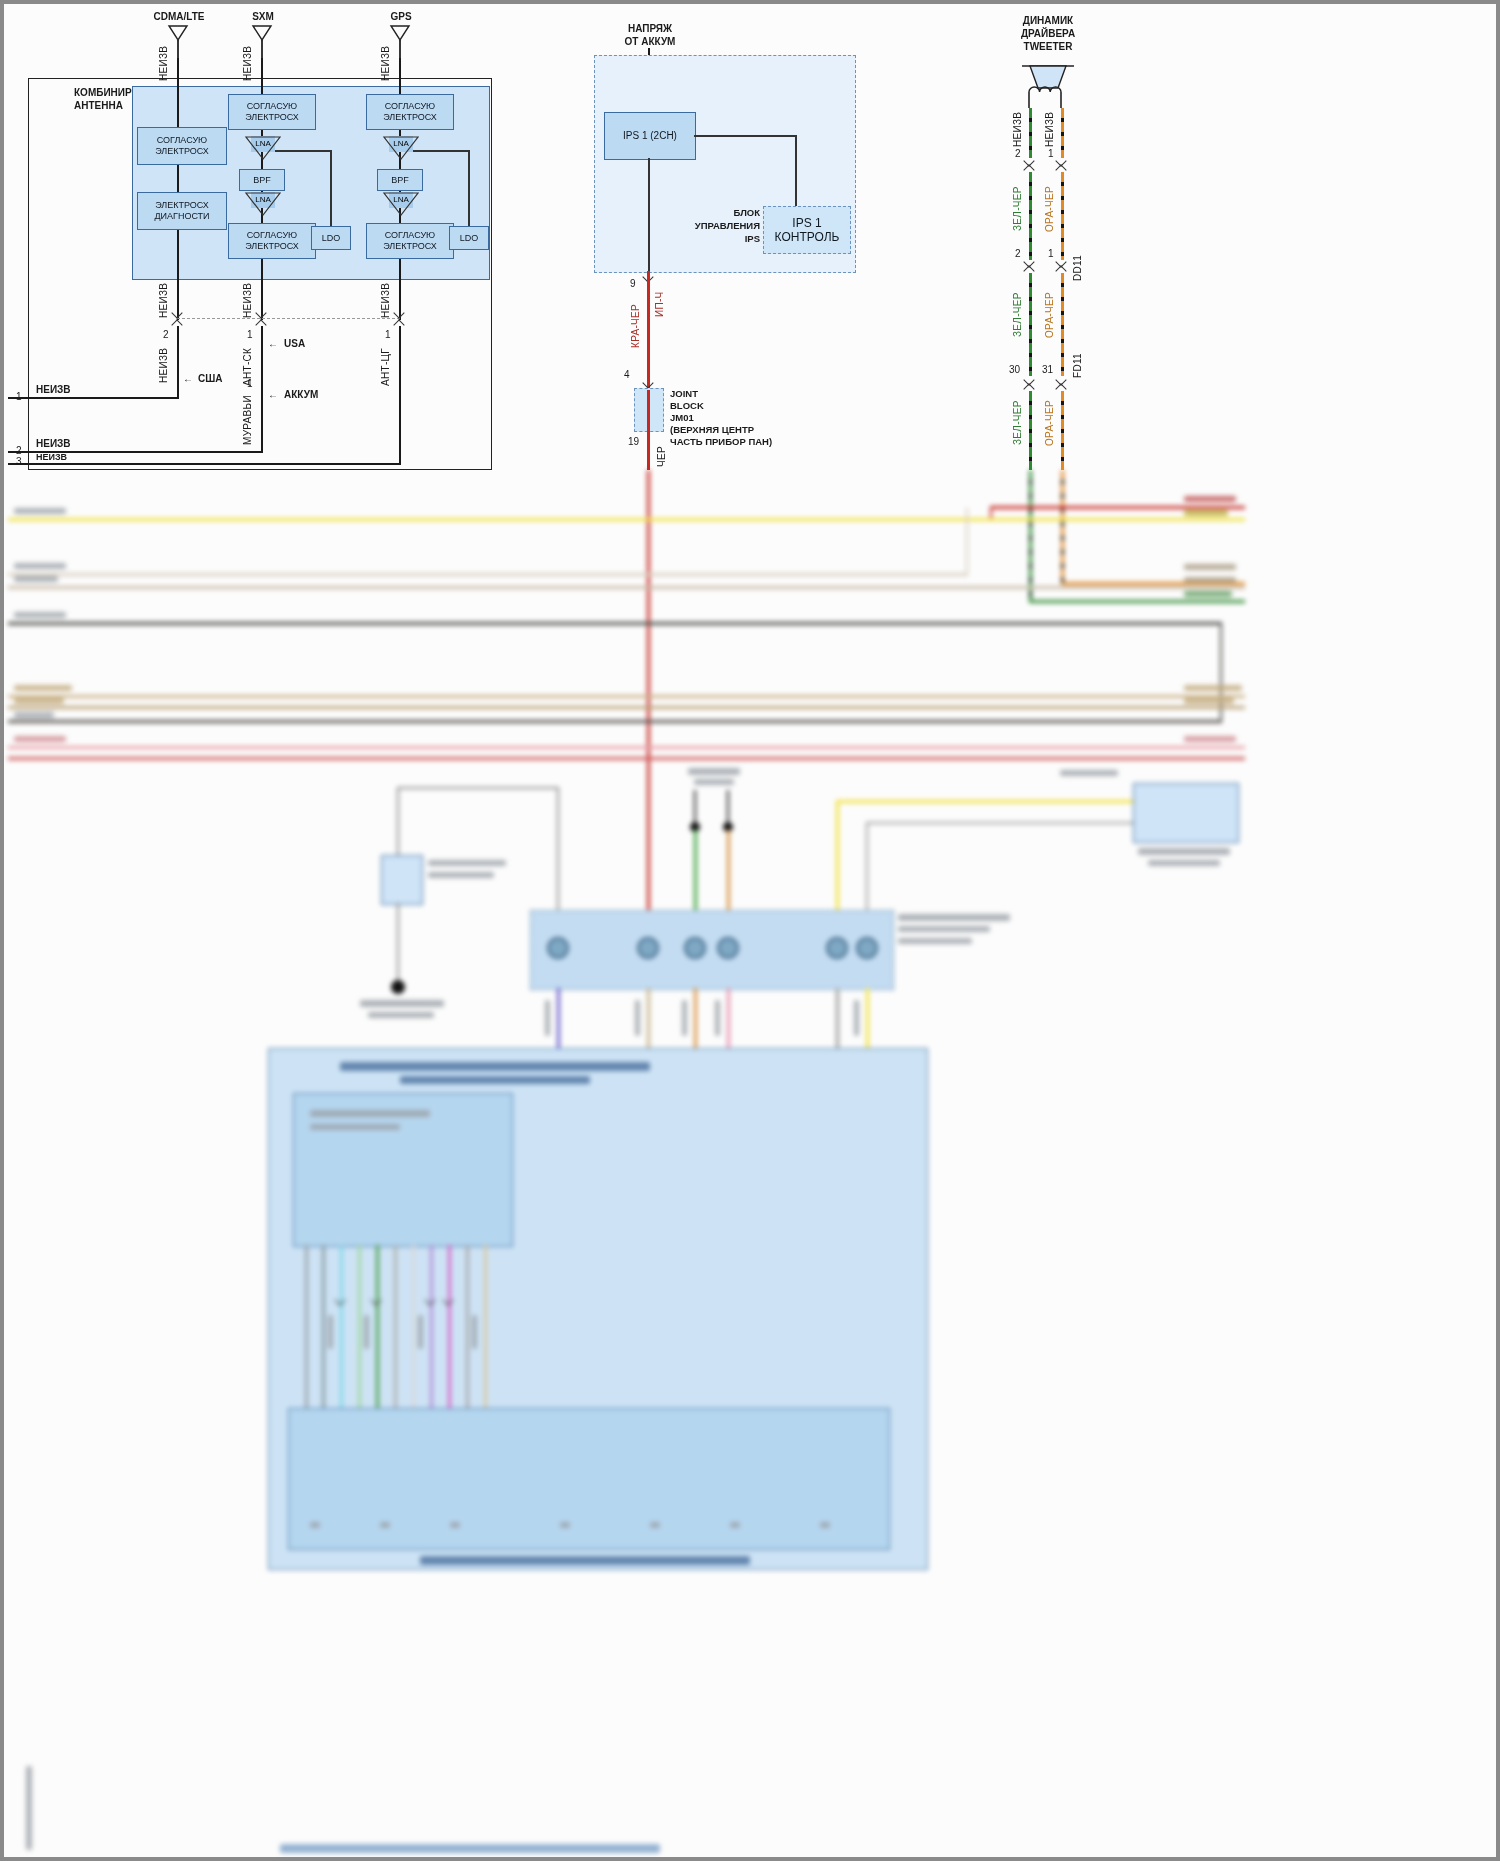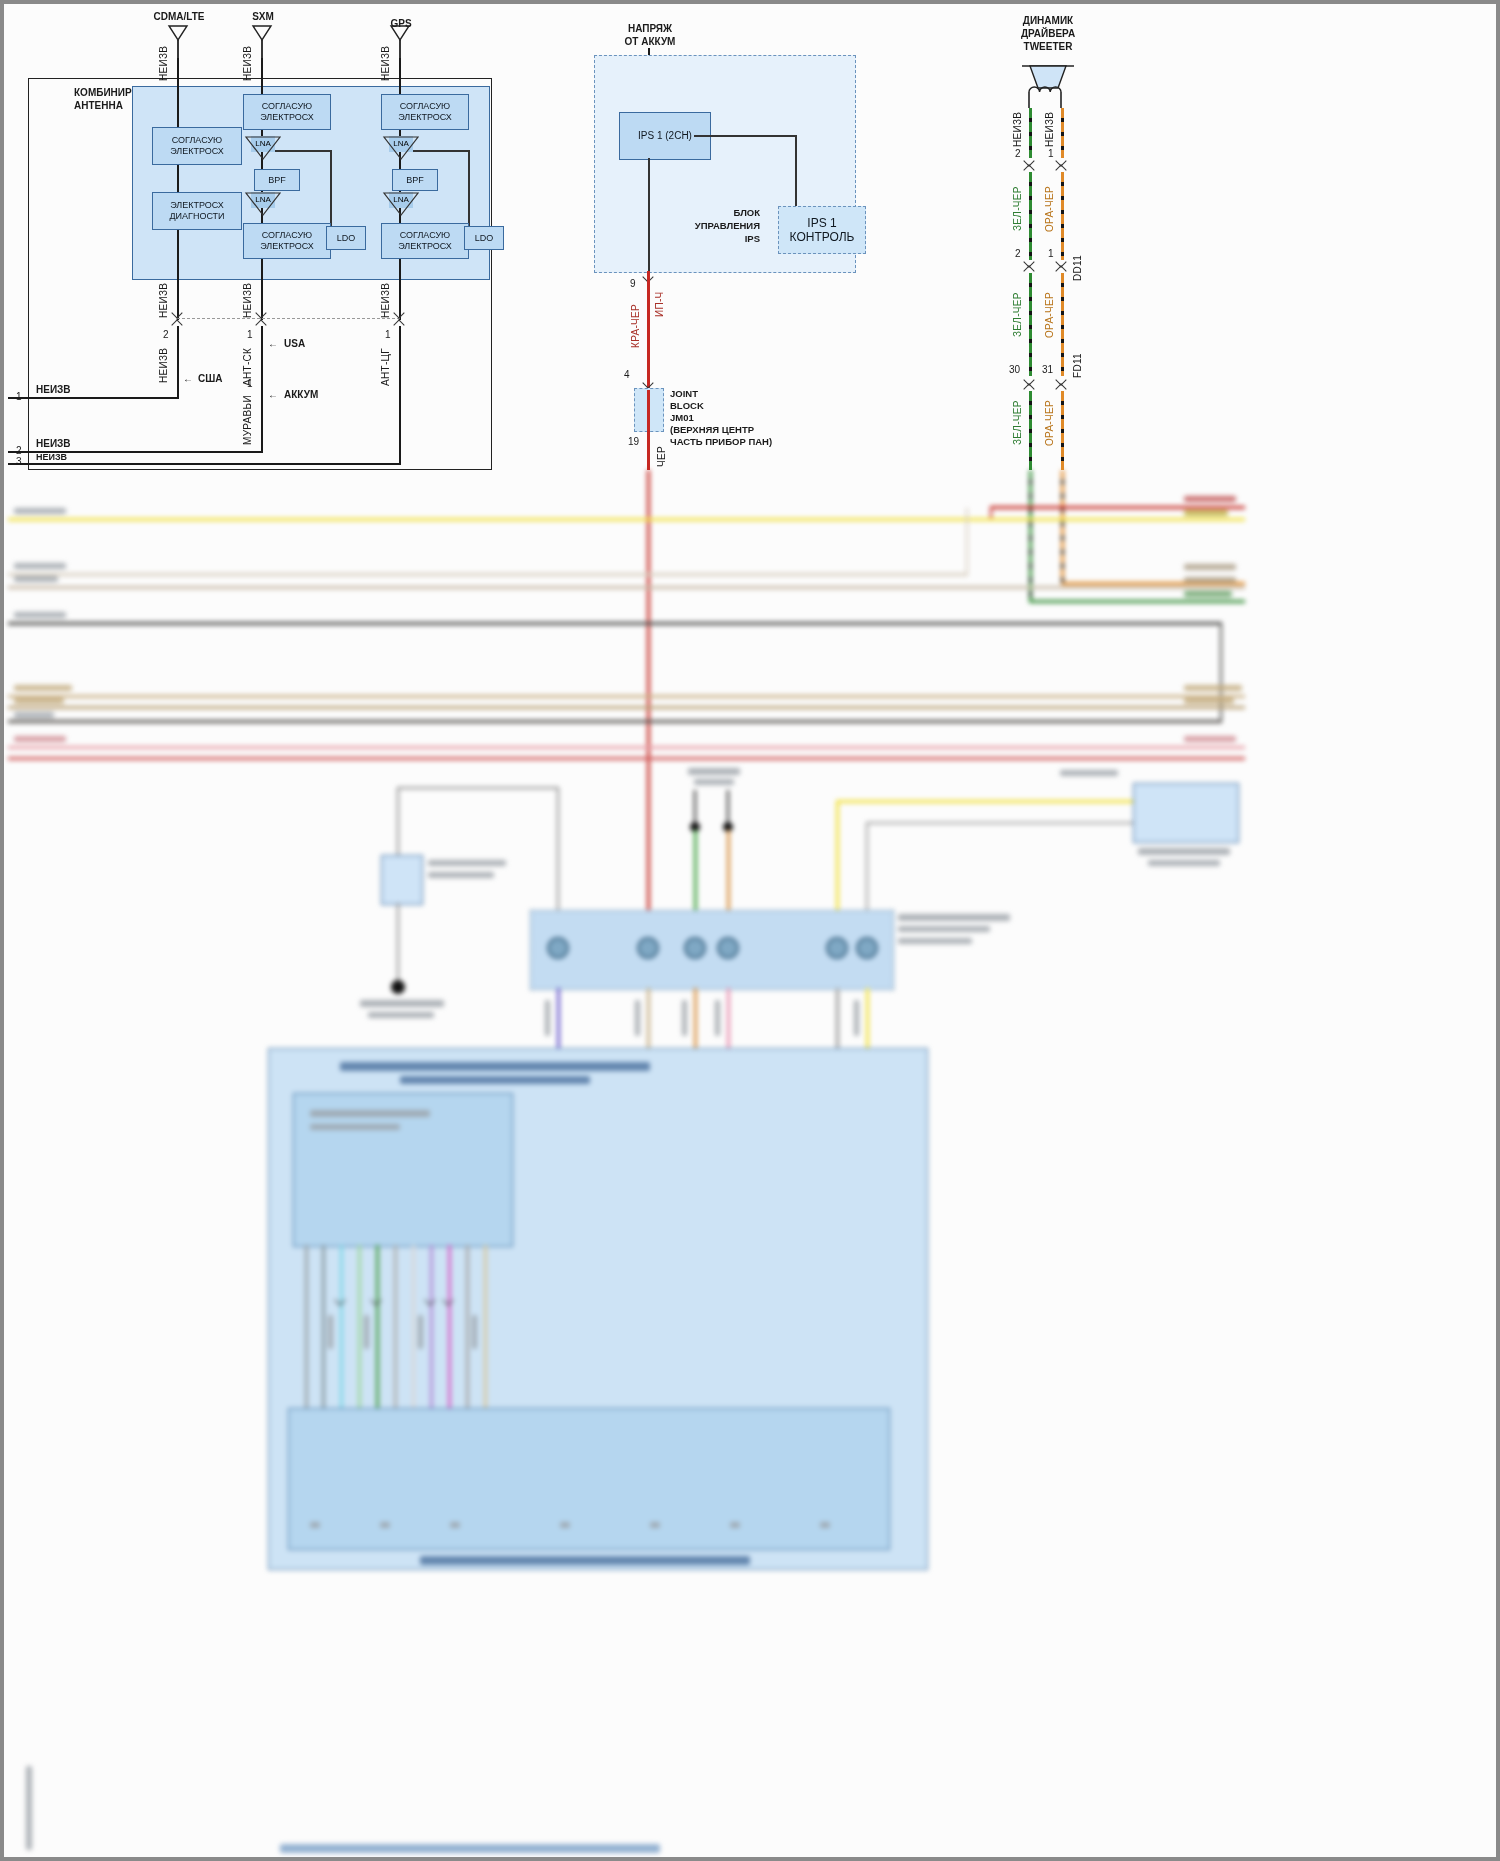--- a/index.html
+++ b/index.html
@@ -9,21 +9,21 @@
   .abs{position:absolute;}
   .vwire{position:absolute;width:2px;background:#1a1a1a;}
   .hwire{position:absolute;height:2px;background:#1a1a1a;}
   .stripe{background-image:repeating-linear-gradient(180deg, rgba(0,0,0,0) 0 10px, #141414 10px 14px);}
   .vlabel{position:absolute;writing-mode:vertical-rl;transform:rotate(180deg);
           font-size:10px;white-space:nowrap;width:14px;text-align:center;letter-spacing:.3px;}
   .pin{position:absolute;font-size:10px;}
   .lbl{position:absolute;font-size:10px;line-height:13px;white-space:pre-line;font-weight:bold;}
   .cbox{position:absolute;background:#bddaf3;border:1px solid #3a6a9e;display:flex;
         align-items:center;justify-content:center;text-align:center;font-size:9px;
-        line-height:1.2;white-space:pre-line;color:#101820;margin-left:15px;}
+        line-height:1.2;white-space:pre-line;color:#101820;}
   .bluefill{background:#cfe4f7;border:1.5px solid #3a6a9e;}
   .dashedbox{position:absolute;border:1.5px dashed #6b93bd;}
   .chev{position:absolute;width:7px;height:7px;border-right:1.7px solid #333;border-bottom:1.7px solid #333;}
   .chev.down{transform:rotate(45deg);}
   .chev.up{transform:rotate(225deg);}
   .dashline{position:absolute;border-top:1.5px dashed #999;}
   .smudge{position:absolute;background:#9aa0a6;opacity:.8;border-radius:2px;}
   .pincircle{position:absolute;width:22px;height:22px;border-radius:50%;
              background:#7fa8c4;border:2px solid #3e6785;box-sizing:border-box;}
   .blurzone{position:absolute;left:0;top:470px;width:1500px;height:1391px;filter:blur(2.4px);}
@@ -35,21 +35,21 @@
 <div class="page">
   <div class="frame"></div>
 
   <div class="abs" style="left:28px;top:78px;width:462px;height:390px;border:1.5px solid #222;"></div>
   <div class="lbl" style="left:74px;top:86px;width:120px;">КОМБИНИРОВАНН
 АНТЕННА</div>
   <div class="abs bluefill" style="left:132px;top:86px;width:356px;height:192px;"></div>
 
   <div class="lbl" style="left:148px;top:10px;width:62px;text-align:center;">CDMA/LTE</div>
   <div class="lbl" style="left:242px;top:10px;width:42px;text-align:center;">SXM</div>
-  <div class="lbl" style="left:380px;top:17px;width:42px;text-align:center;">GPS</div>
+  <div class="lbl" style="left:380px;top:10px;width:42px;text-align:center;">GPS</div>
 
   <svg class="abs" style="left:167px;top:24px;" width="22" height="36">
     <polygon points="2,2 20,2 11,16" fill="none" stroke="#222" stroke-width="1.4"></polygon>
     <line x1="11" y1="16" x2="11" y2="36" stroke="#222" stroke-width="1.8"></line>
   </svg>
   <svg class="abs" style="left:251px;top:24px;" width="22" height="36">
     <polygon points="2,2 20,2 11,16" fill="none" stroke="#222" stroke-width="1.4"></polygon>
     <line x1="11" y1="16" x2="11" y2="36" stroke="#222" stroke-width="1.8"></line>
   </svg>
   <svg class="abs" style="left:389px;top:24px;" width="22" height="36">

